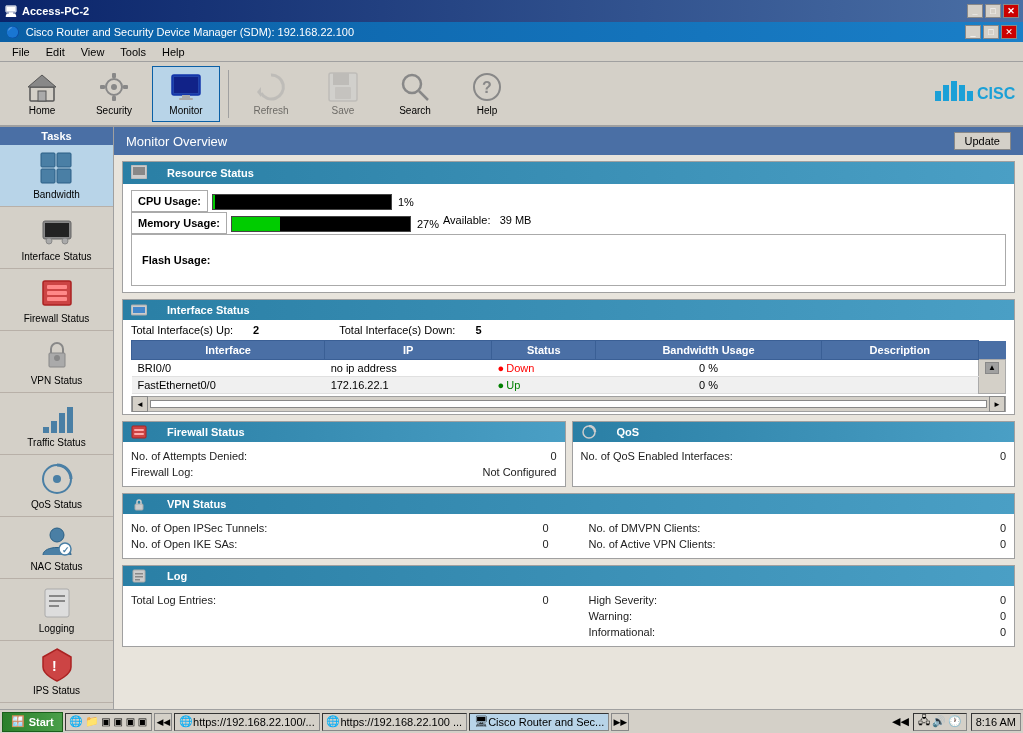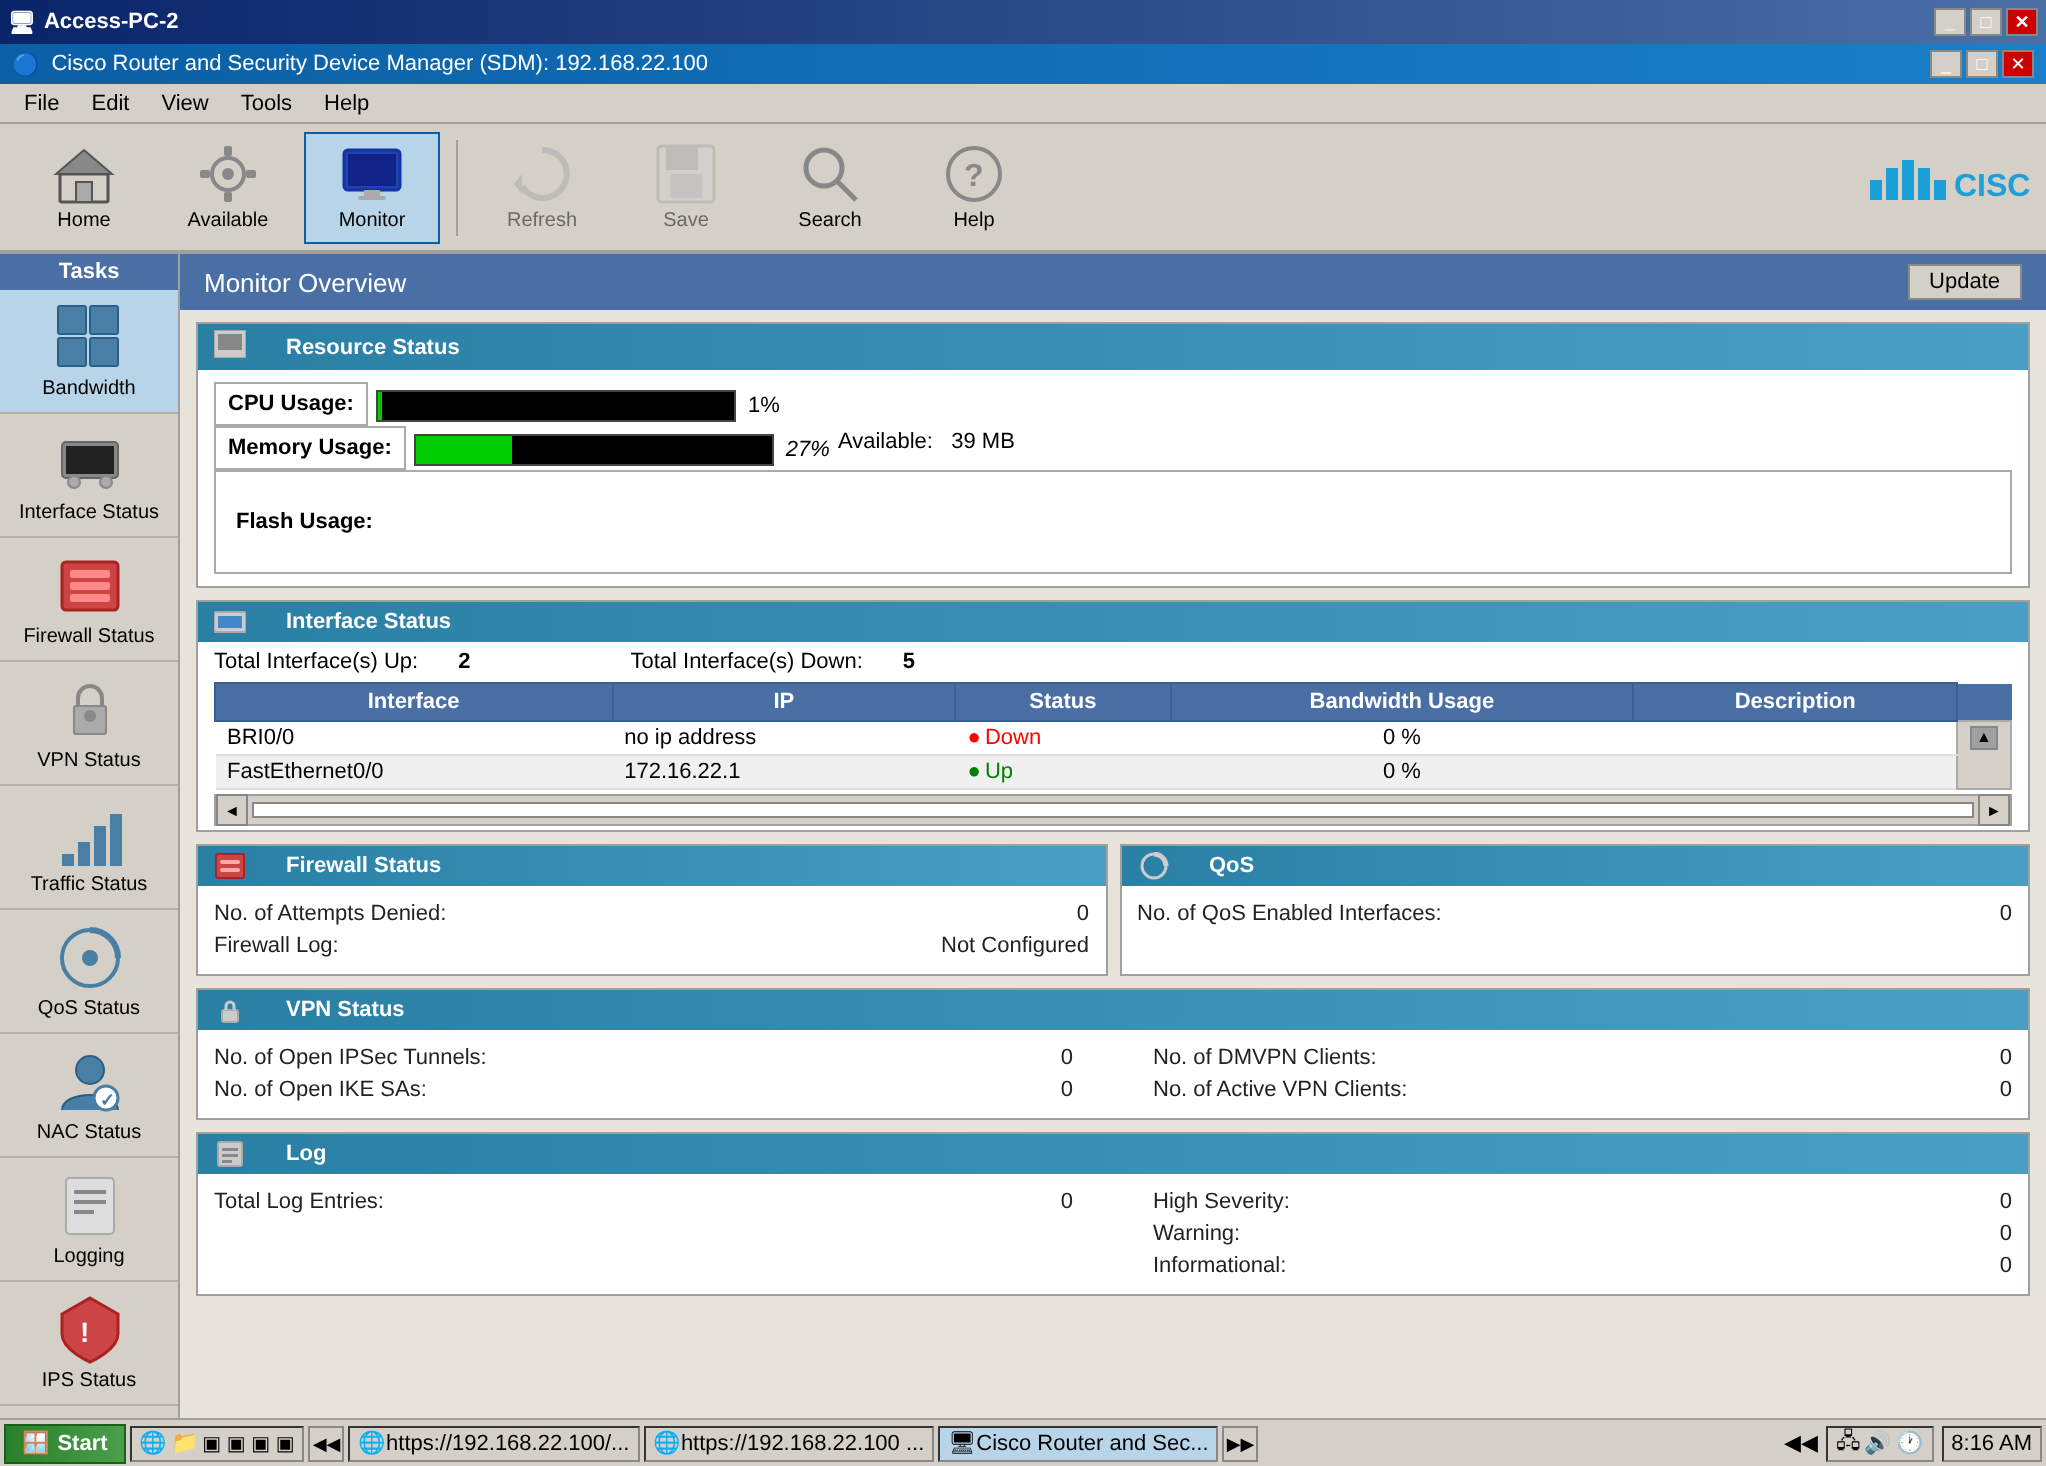--- a/index.html
+++ b/index.html
@@ -25,21 +25,21 @@
     .toolbar-btn.active { background: #b8d4e8; border: 1px solid #0a5fa5; }
     .toolbar-btn.disabled { opacity: 0.5; cursor: default; }
     .toolbar-icon { width: 32px; height: 32px; display: flex; align-items: center; justify-content: center; }
     .toolbar-separator { width: 1px; height: 48px; background: #a0a0a0; margin: 0 4px; }
     #cisco-logo { margin-left: auto; }
 
     
     #main { display: flex; height: calc(733px - 22px - 20px - 20px - 65px - 24px); }
 
     
-    #sidebar { width: 90px; background: #d4d0c8; border-right: 1px solid #a0a0a0; display: flex; flex-direction: column; overflow-y: auto; }
+    #sidebar { width: 114px; background: #d4d0c8; border-right: 1px solid #a0a0a0; display: flex; flex-direction: column; overflow-y: auto; }
     #sidebar-title { background: #4a6fa5; color: white; text-align: center; padding: 3px 0; font-size: 11px; font-weight: bold; }
     .sidebar-item { display: flex; flex-direction: column; align-items: center; padding: 6px 4px; cursor: pointer; border-bottom: 1px solid #b8b0a8; font-size: 10px; text-align: center; gap: 2px; }
     .sidebar-item.active { background: #b8d4e8; }
     .sidebar-icon { width: 36px; height: 36px; display: flex; align-items: center; justify-content: center; }
     .sidebar-arrow { text-align: center; padding: 4px; cursor: pointer; }
 
     
     #content { flex: 1; background: #e8e4dc; overflow-y: auto; }
     #content-header { background: #4a6fa5; color: white; padding: 4px 12px; display: flex; align-items: center; justify-content: space-between; height: 28px; }
     #update-btn { background: #d4d0c8; color: black; border: 1px solid #888; padding: 2px 10px; font-size: 11px; cursor: pointer; }
@@ -131,21 +131,21 @@
     <div class="toolbar-icon">
       <svg width="32" height="32" viewBox="0 0 32 32">
           <circle cx="16" cy="16" r="8" fill="none" stroke="#888" stroke-width="2"></circle>
           <circle cx="16" cy="16" r="3" fill="#888"></circle>
           <rect x="14" y="2" width="4" height="5" rx="1" fill="#888"></rect>
           <rect x="14" y="25" width="4" height="5" rx="1" fill="#888"></rect>
           <rect x="2" y="14" width="5" height="4" rx="1" fill="#888"></rect>
           <rect x="25" y="14" width="5" height="4" rx="1" fill="#888"></rect>
         </svg>
     </div>
-    <span>Available</span>
+    <span>Security</span>
   </div>
 
   <div class="toolbar-btn active">
     <div class="toolbar-icon">
       <svg width="32" height="32" viewBox="0 0 32 32">
           <rect x="2" y="4" width="28" height="20" rx="2" fill="#2244aa" stroke="#1133aa" stroke-width="1.5"></rect>
           <rect x="4" y="6" width="24" height="16" fill="#112288"></rect>
           <rect x="12" y="24" width="8" height="3" fill="#aaa"></rect>
           <rect x="9" y="27" width="14" height="2" rx="1" fill="#aaa"></rect>
         </svg>
@@ -348,21 +348,21 @@
               <div class="progress-bar" style="width:1%;"></div>
             </div>
             <span>1%</span>
           </div>
         </div>
 
         <div class="resource-group">
           <div style="border:1px solid #aaa; padding:4px 6px; display:inline-block;">
             <span style="font-weight:bold;font-size:11px;">Memory Usage:</span>
           </div>
-          <div style="display:flex;align-items:center;gap:6px;margin-top:2px;font-style:italic;">
+          <div style="display:flex;align-items:center;gap:6px;margin-top:2px;">
             <div class="progress-bar-container" style="width:180px;">
               <div class="progress-bar" style="width:27%;"></div>
             </div>
             <span>27%</span>
           </div>
           <div style="margin-top:2px;">
             <span>Available:</span>
             &nbsp;
             <span>39 MB</span>
           </div>

